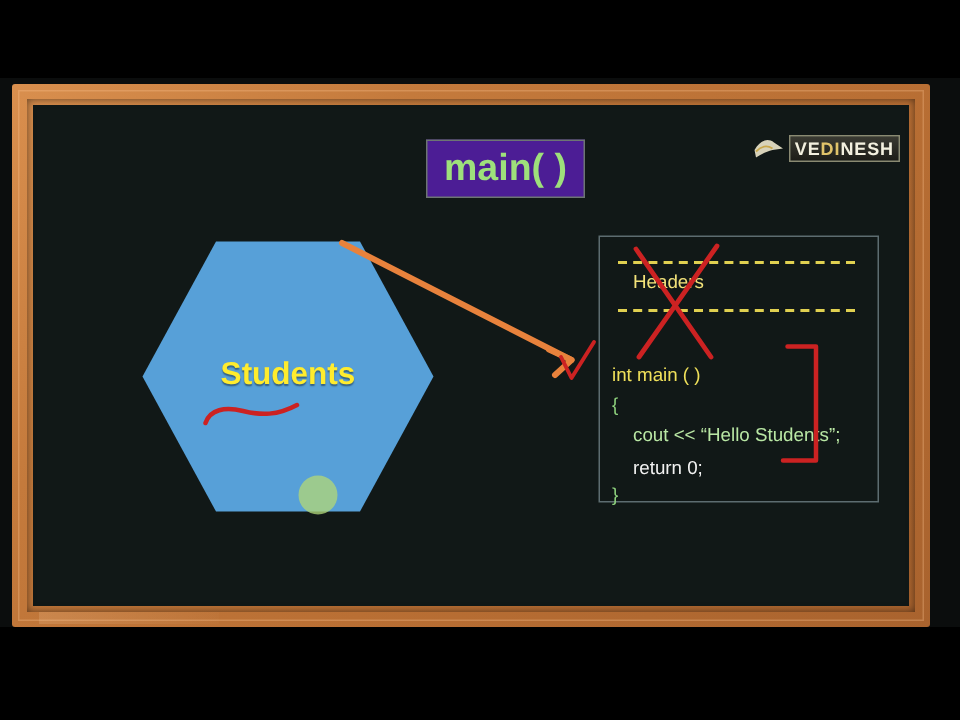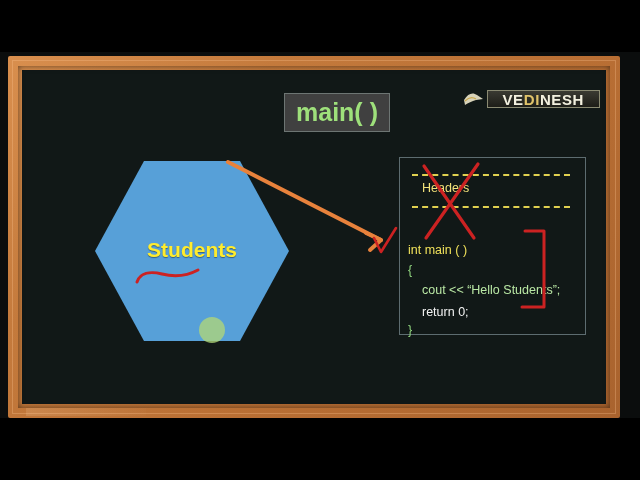--- a/index.html
+++ b/index.html
@@ -77,21 +77,21 @@
     overflow: hidden;
   }
 
   
   #title-box {
     position: absolute;
     left: 262px;
     top: 23px;
     width: 106px;
     height: 39px;
-    background: #404040;
+    background: #4c1d95;
     border: 1px solid #6d7573;
     display: flex;
     align-items: center;
     justify-content: center;
     box-sizing: border-box;
   }
   #title-text {
     color: #9ee07b;
     font-size: 25px;
     font-weight: bold;
@@ -111,25 +111,25 @@
   }
   #brand-mark {
     width: 22px;
     height: 16px;
     position: relative;
   }
   #brand-name {
     display: flex;
     align-items: center;
     height: 16px;
-    padding: 0 15px;
+    padding: 0 3px;
     background: linear-gradient(180deg, #3a3a32 0%, #1d1d18 100%);
     border: 1px solid #8a8a72;
     color: #f3f0df;
-    font-size: 15px;
+    font-size: 12px;
     font-weight: bold;
     letter-spacing: 0.6px;
     font-family: "Liberation Sans", sans-serif;
   }
   #brand-name .hl { color: #e0c36a; }
 
   
   #hexagon {
     position: absolute;
     left: 72px;

